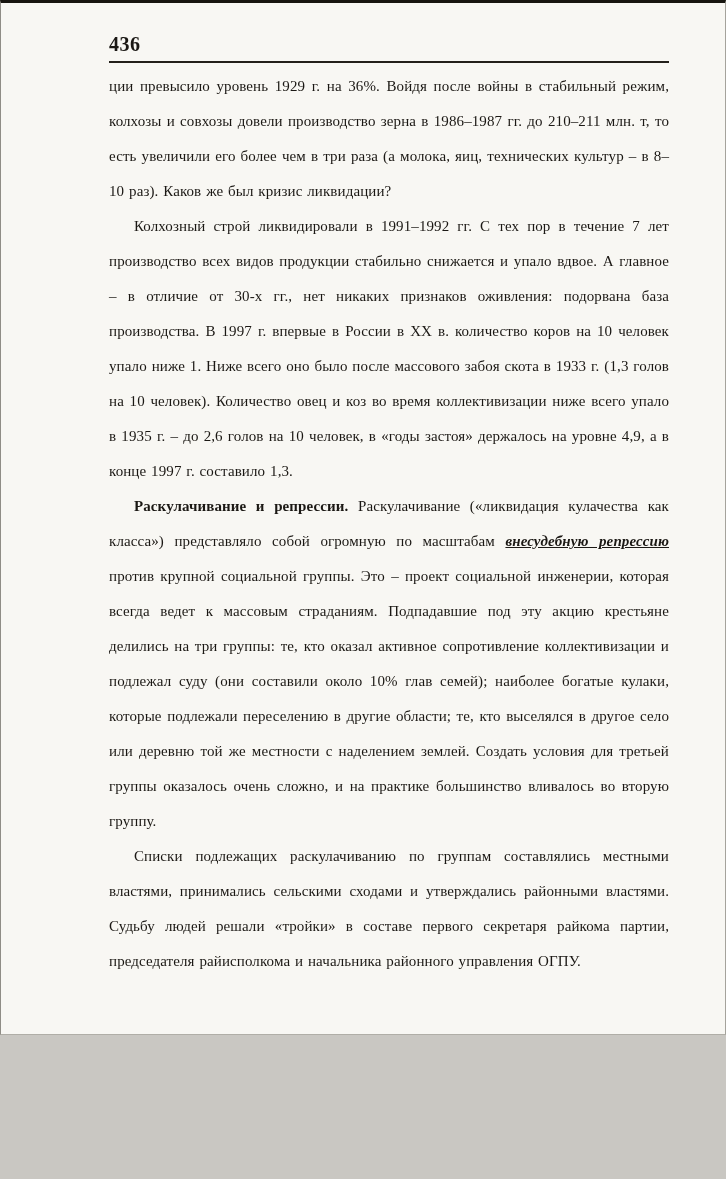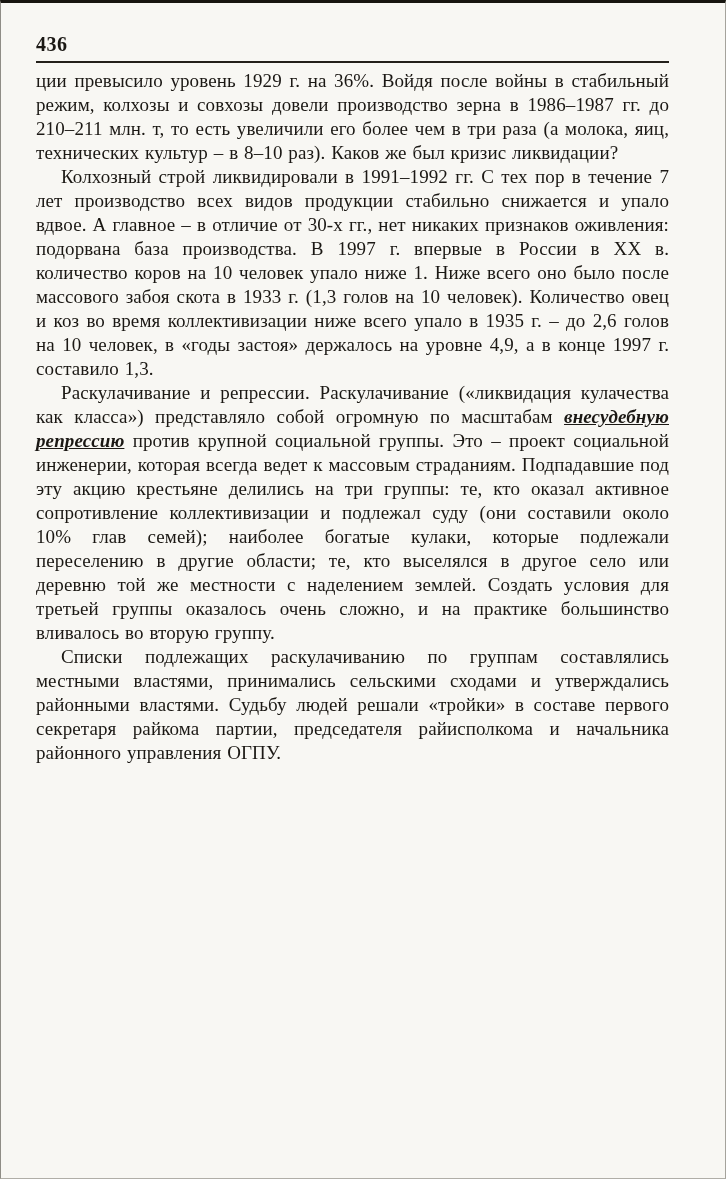--- a/index.html
+++ b/index.html
@@ -5,54 +5,54 @@
   * { box-sizing: border-box; }
   html, body {
     margin: 0;
     padding: 0;
     background: #c9c7c2;
     font-family: "Liberation Serif", "DejaVu Serif", serif;
   }
   .page {
     position: relative;
     width: 726px;
-    height: 1179px;
+    height: 1035px;
     background: #f8f7f3;
     border-top: 3px solid #17150f;
     border-left: 1px solid #8f8d86;
     border-right: 1px solid #a5a39c;
     border-bottom: 1px solid #b0aea7;
-    padding: 30px 56px 40px 35px;
+    padding: 30px 56px 40px 108px;
     color: #1b1814;
     overflow: hidden;
   }
   .page-header {
     border-bottom: 2px solid #23201a;
     padding-bottom: 5px;
     margin-bottom: 6px;
   }
   .page-number {
     font-weight: bold;
     font-size: 20px;
     letter-spacing: 0.5px;
   }
   .body-text p {
     margin: 0;
-    font-size: 19px;
-    line-height: 24px;
+    font-size: 15px;
+    line-height: 35px;
     text-align: justify;
     text-indent: 25px;
     letter-spacing: 0.1px;
     word-spacing: 1px;
   }
   .body-text p.no-indent {
     text-indent: 0;
   }
   .run-in-heading {
-    font-weight: normal;
+    font-weight: bold;
   }
   .emph-term {
     font-style: italic;
     font-weight: bold;
     text-decoration: underline;
   }
 </style>
 </head>
 <body>
 

